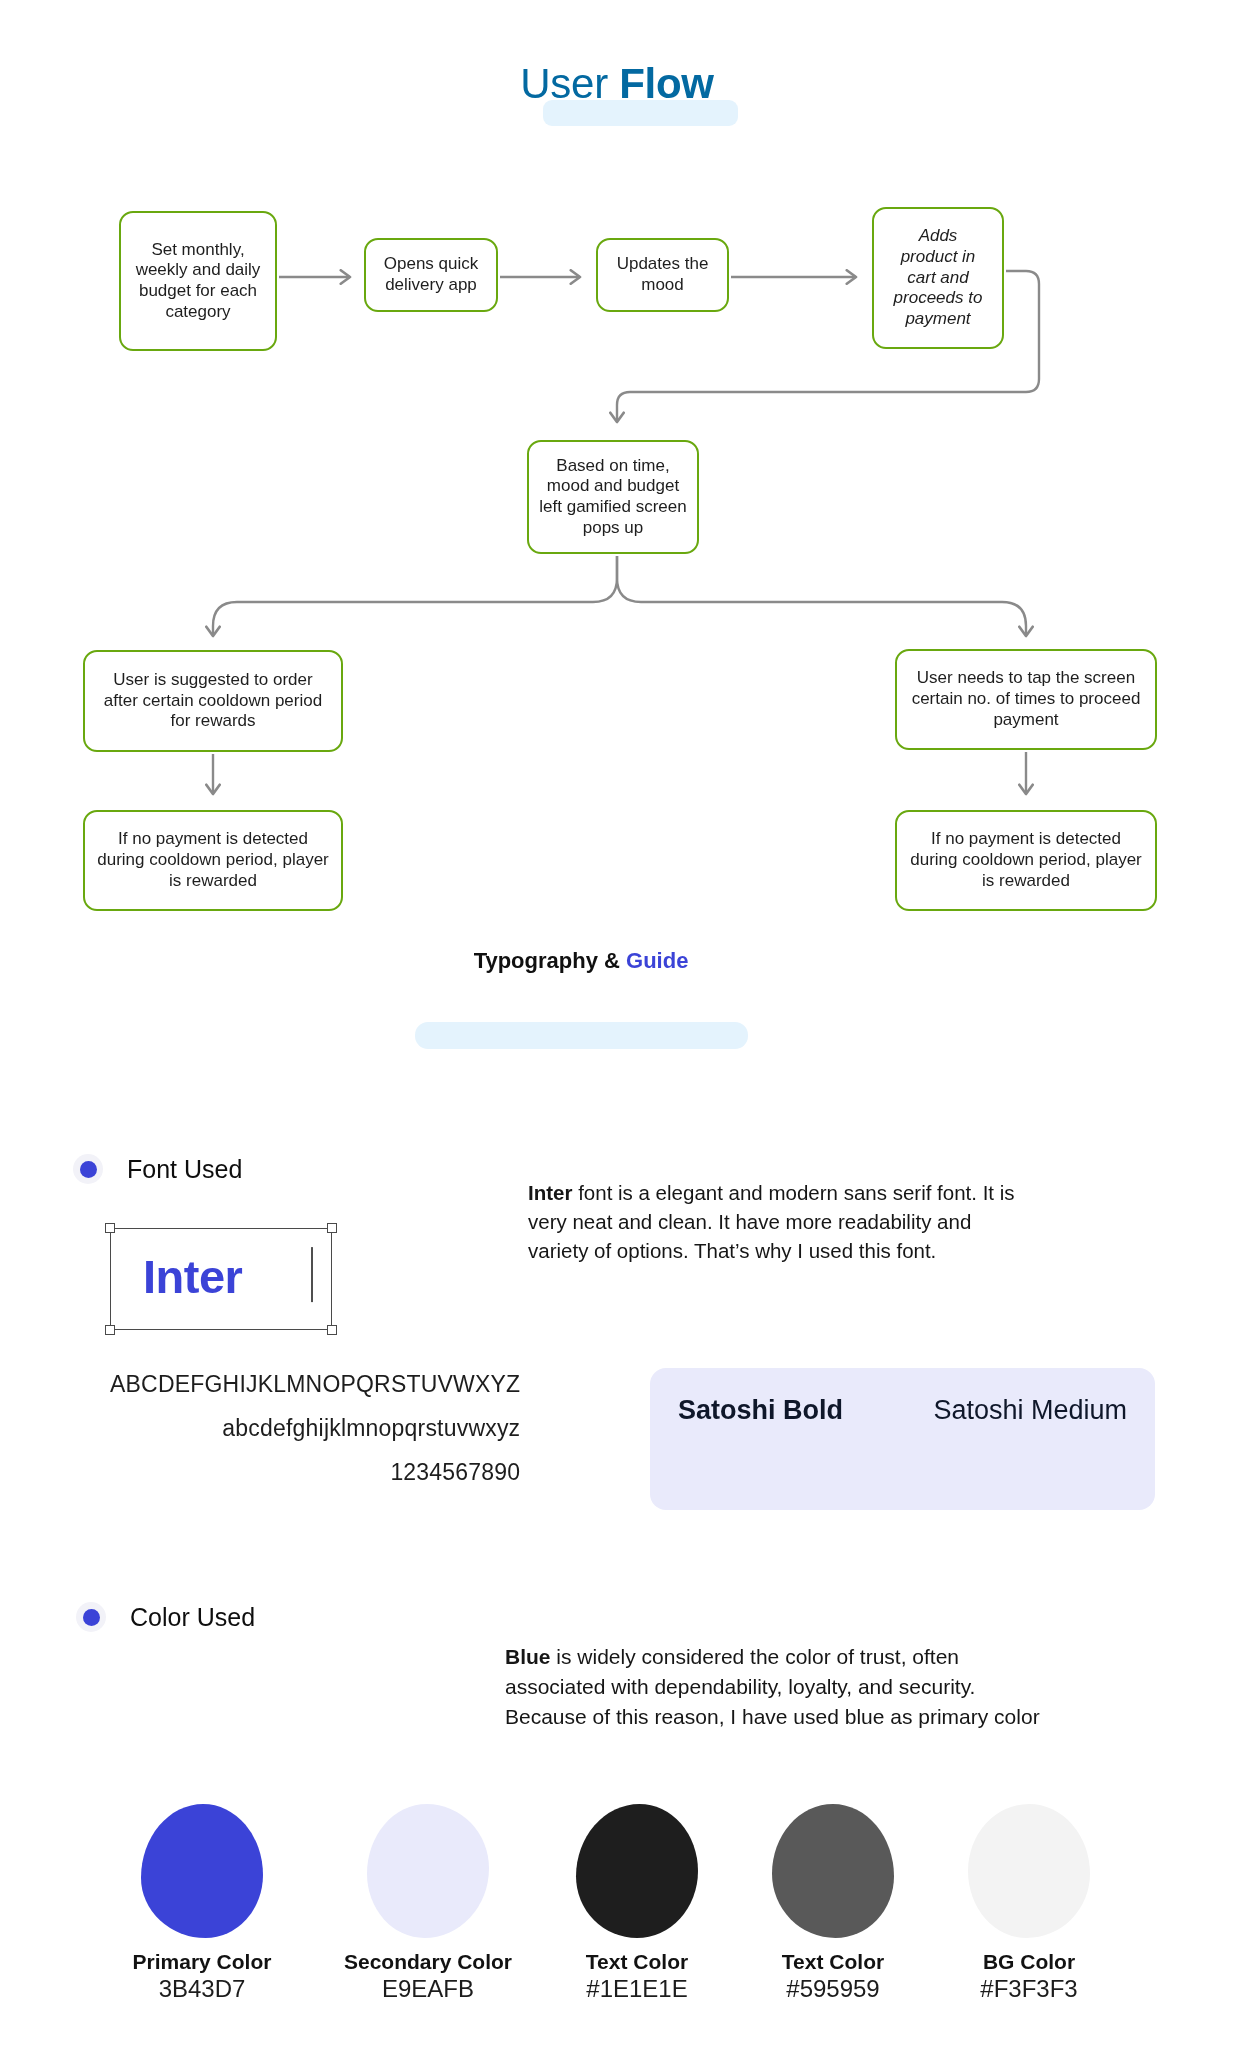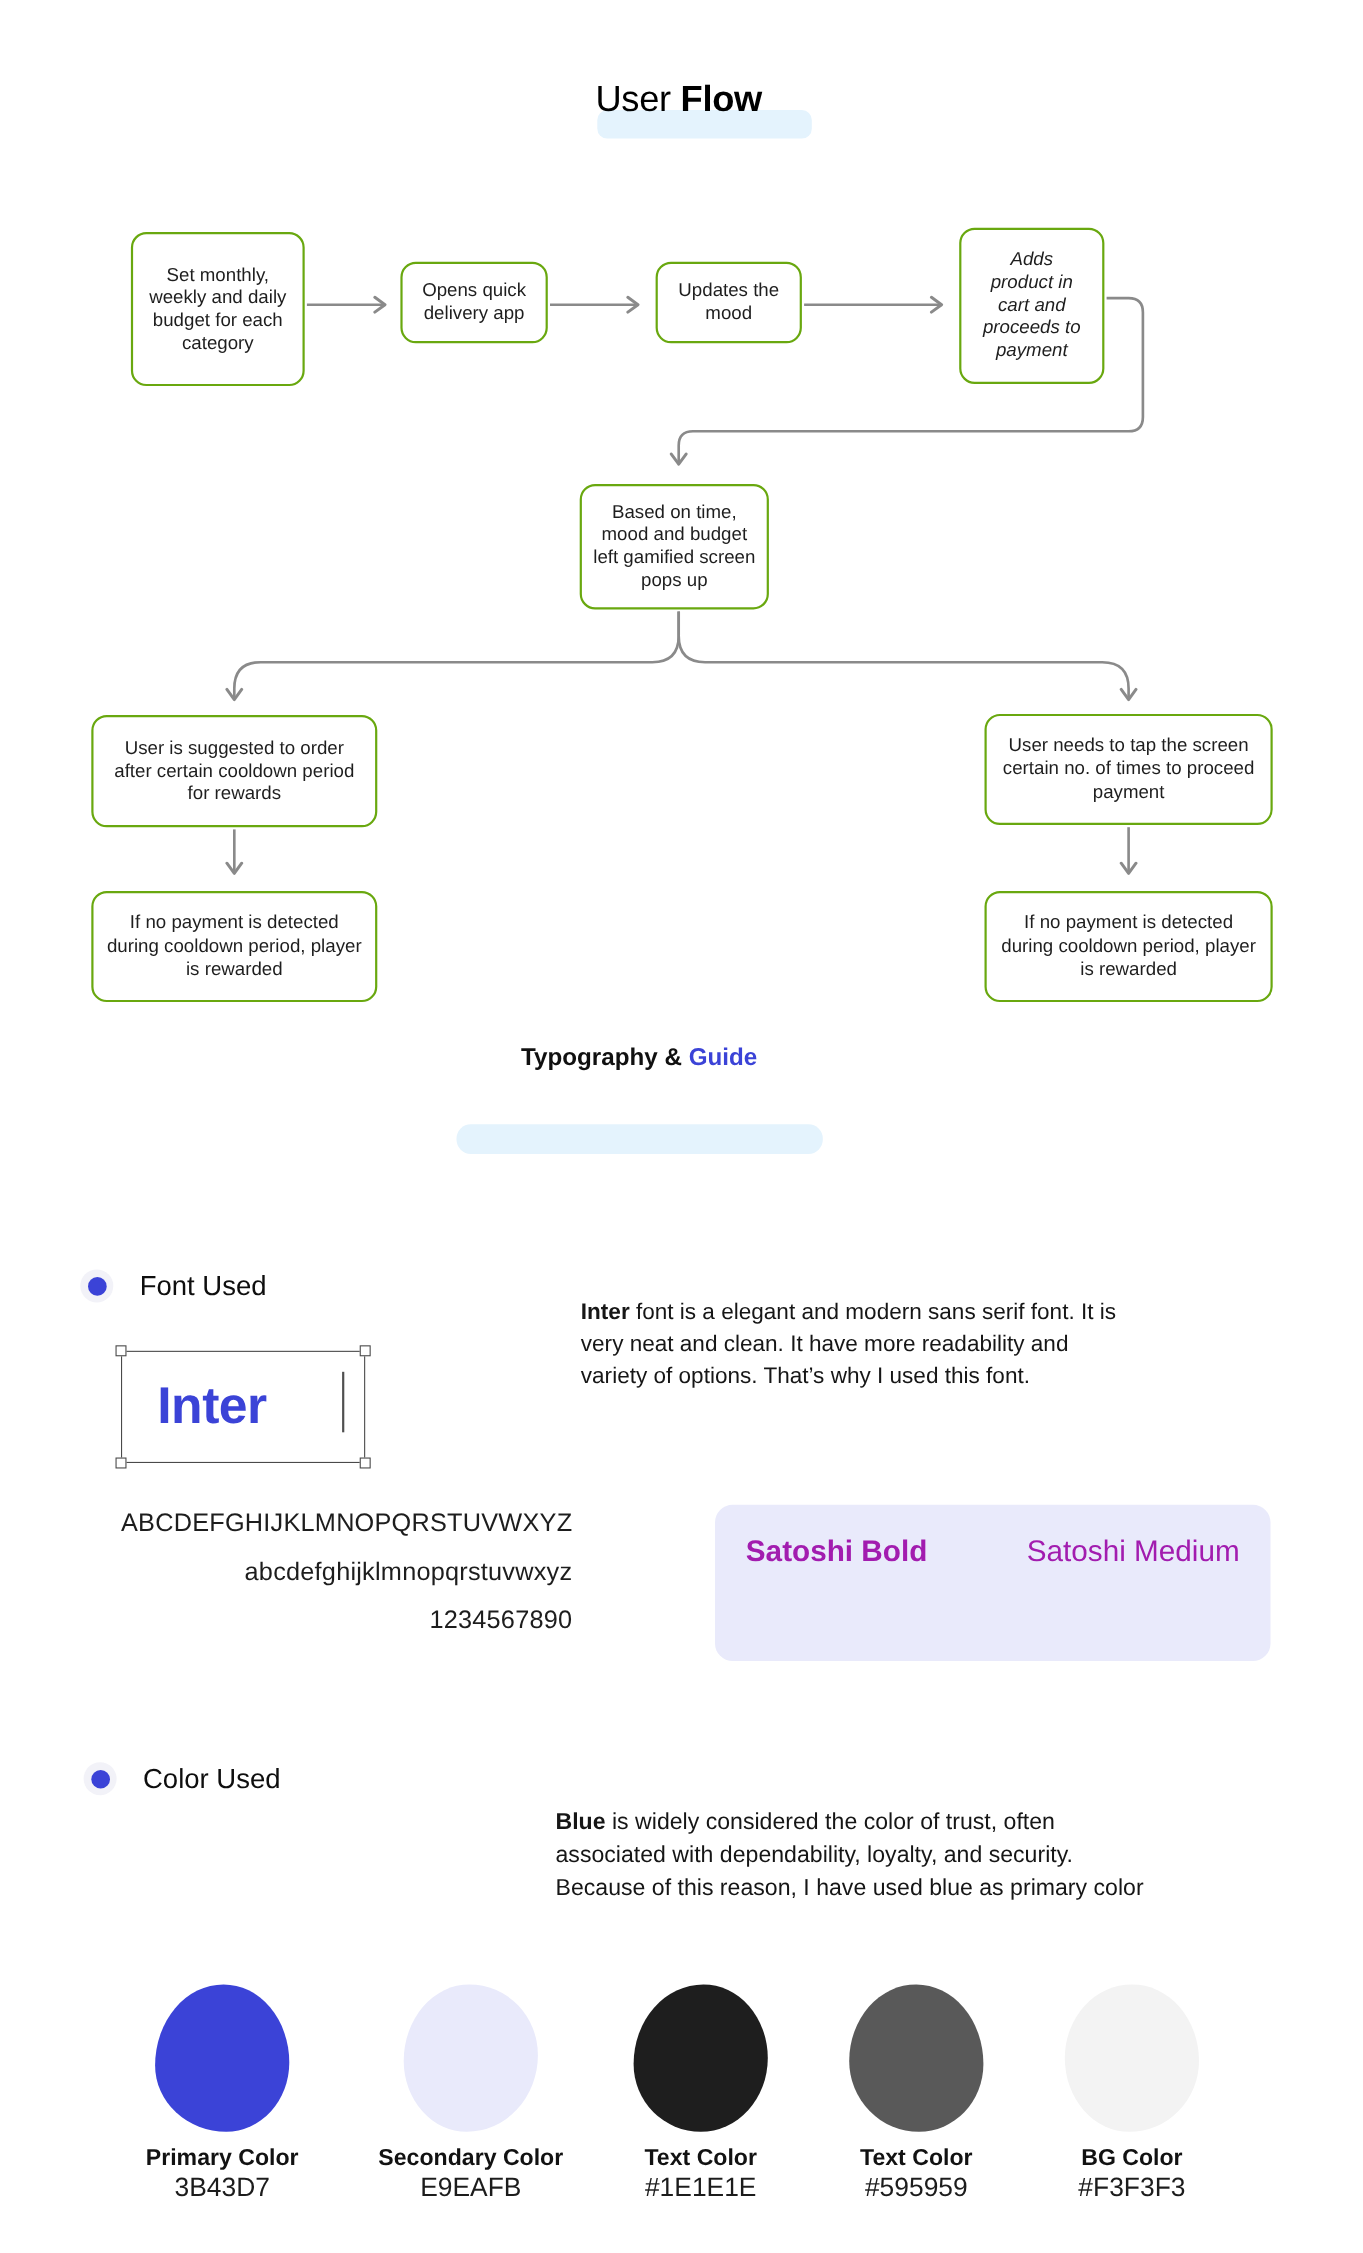--- a/index.html
+++ b/index.html
@@ -2,22 +2,22 @@
 <html><head>
 <meta charset="utf-8">
 <style>
   html,body{margin:0;padding:0;background:#fff;}
   .canvas{
     position:relative;width:1239px;height:2048px;background:#FFFFFF;
     font-family:"Liberation Sans", sans-serif;color:#1E1E1E;overflow:hidden;
   }
   
   .uf-title{
-    position:absolute;left:617px;top:71px;transform:translateX(-50%);
-    font-size:33px;font-weight:500;letter-spacing:-0.3px;white-space:nowrap;z-index:2;margin:0;color:#000000;
+    position:absolute;left:617px;top:60px;transform:translateX(-50%);
+    font-size:42px;font-weight:500;letter-spacing:-0.3px;white-space:nowrap;z-index:2;margin:0;color:#0369a1;
   }
   .uf-title b{font-weight:800;}
   .hl{position:absolute;background:#E4F3FD;z-index:1;}
   .hl-userflow{left:543px;top:100px;width:195px;height:26px;border-radius:9px;}
   .typo-title{
     position:absolute;left:581px;top:948px;transform:translateX(-50%);
     font-size:22px;font-weight:600;white-space:nowrap;z-index:2;margin:0;color:#101010;
   }
   .typo-title .accent{font-weight:800;color:#3B43D7;}
   .hl-typo{left:415px;top:1022px;width:333px;height:27px;border-radius:13px;}
@@ -43,21 +43,21 @@
   
   .para{position:absolute;color:#161616;}
   .font-desc{left:528px;top:1178px;width:540px;font-size:20.5px;line-height:29px;}
   .font-desc b,.color-desc b{font-weight:700;}
   .color-desc{left:505px;top:1642px;width:700px;font-size:21px;line-height:30px;}
   
   .alphabet{position:absolute;left:110px;top:1362px;font-size:23px;line-height:44px;color:#1d1d1d;letter-spacing:0.2px;text-align:right;}
   
   .satoshi{position:absolute;left:650px;top:1368px;width:505px;height:142px;background:#E9EAFB;border-radius:16px;box-sizing:border-box;padding:27px 28px;display:flex;flex-direction:column;justify-content:space-between;}
   .satoshi .row{display:flex;justify-content:space-between;align-items:baseline;}
-  .satoshi span{font-size:27px;color:#a21caf;}
+  .satoshi span{font-size:27px;color:#0f172a;}
   .w-bold{font-weight:700;} .w-medium{font-weight:500;} .w-regular{font-weight:400;} .w-light{font-weight:300;color:#2E2E2E;}
   
   .swatch-col{position:absolute;top:1804px;width:220px;text-align:center;}
   .blob{width:122px;height:134px;margin:0 auto;border-radius:51% 49% 47% 53% / 55% 53% 47% 45%;}
   .swatch-name{margin-top:10px;font-size:21px;font-weight:600;color:#121212;line-height:27px;}
   .swatch-hex{font-size:24px;font-weight:400;color:#1c1c1c;line-height:27px;}
 </style>
 </head>
 <body>
 

